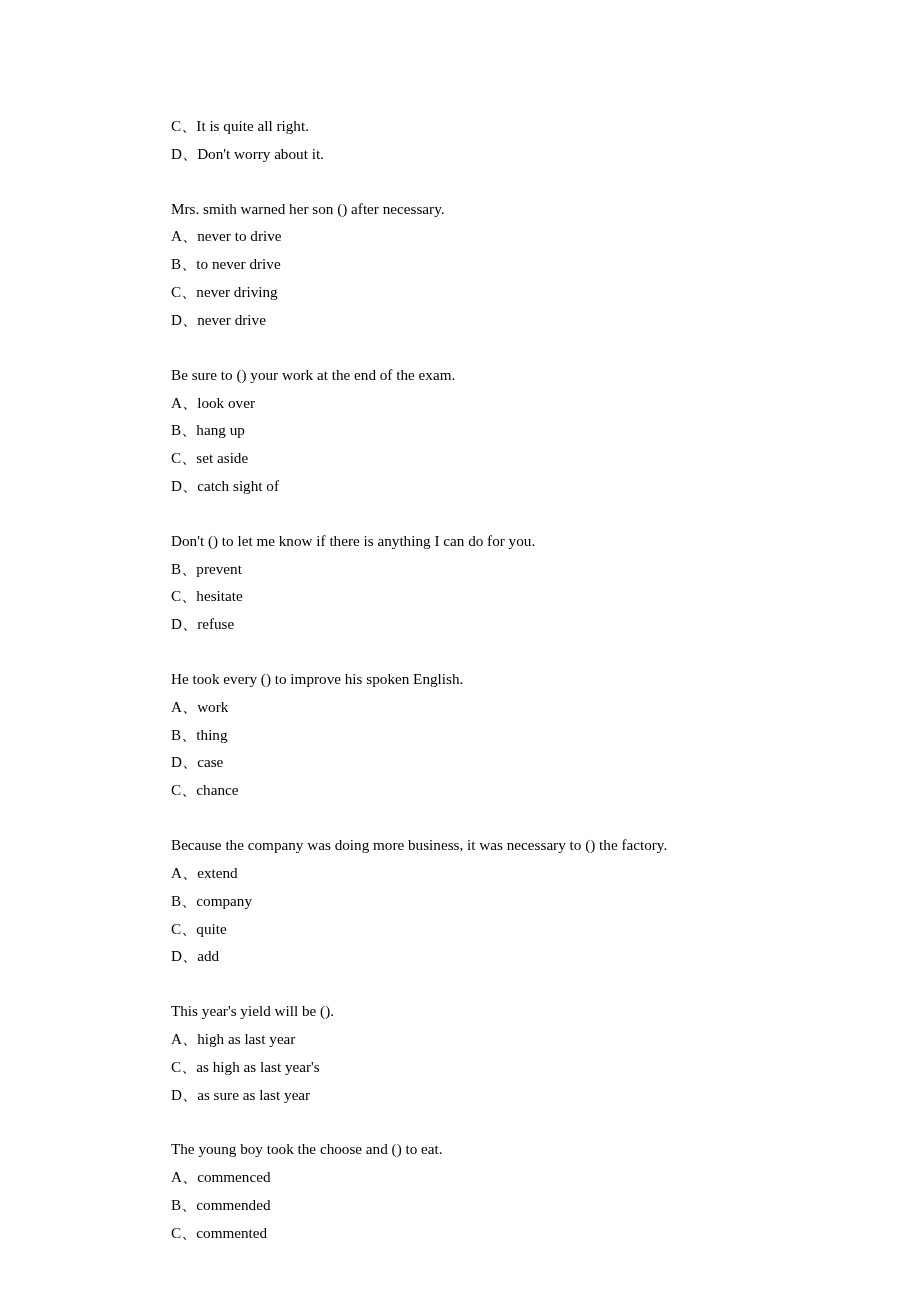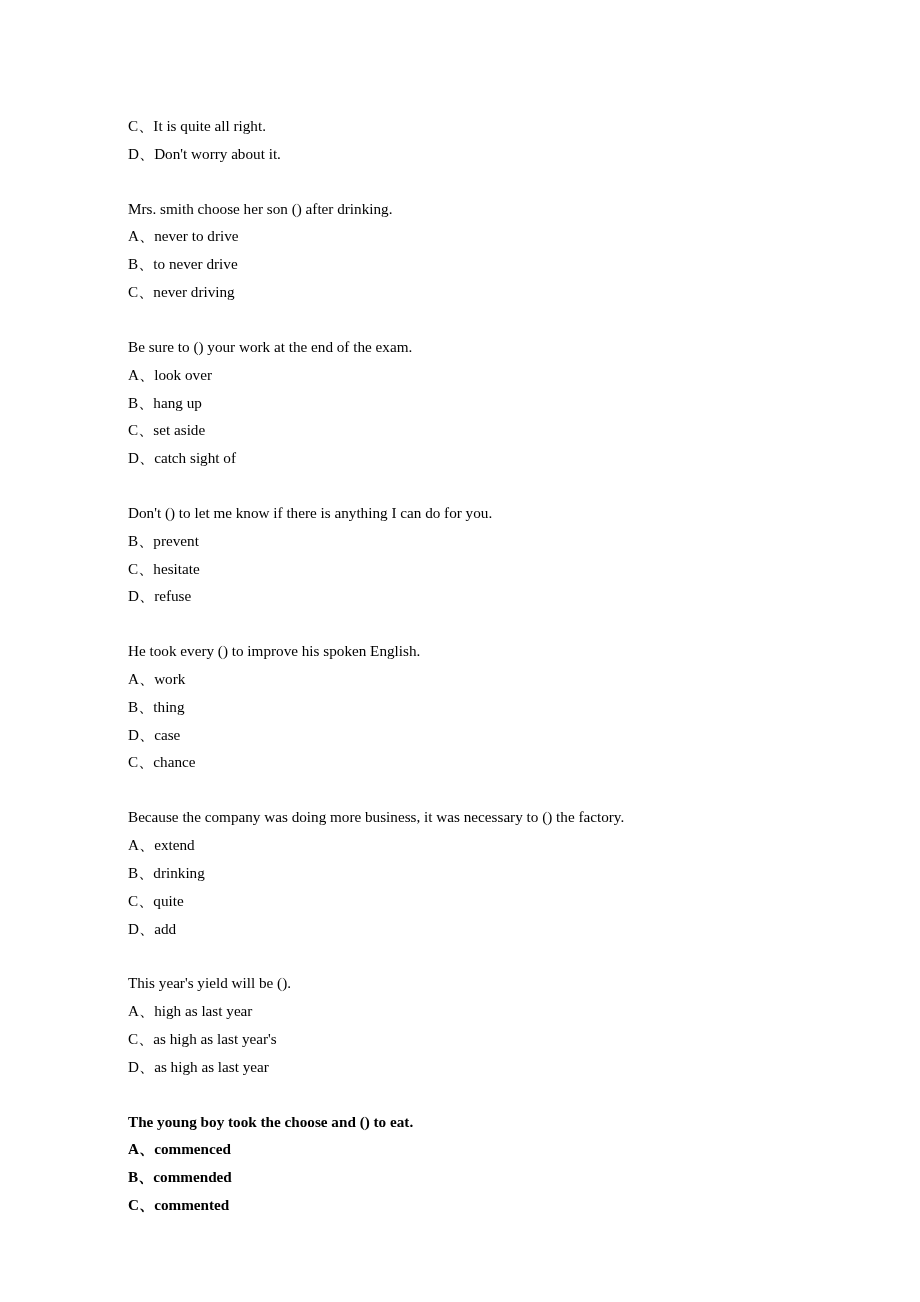--- a/index.html
+++ b/index.html
@@ -15,39 +15,40 @@
     width: 920px;
     height: 1302px;
     box-sizing: border-box;
     padding: 112px 128px 0 128px;
   }
   .block {
     margin-bottom: 27px;
   }
   .block:last-child {
     margin-bottom: 0;
-    font-weight: bold;
   }
   .line {
     white-space: pre-wrap;
+    margin-left: 43px;
   }
 </style>
 </head>
 <body>
 
 <div class="page" id="page-root">
     <div class="block">
       <div class="line">C、It is quite all right.</div>
       <div class="line">D、Don't worry about it.</div>
     </div>
     <div class="block">
-      <div class="line">Mrs. smith choose her son () after drinking.</div>
+      <div class="line">Mrs. smith warned her son () after necessary.</div>
       <div class="line">A、never to drive</div>
       <div class="line">B、to never drive</div>
       <div class="line">C、never driving</div>
+      <div class="line">D、never drive</div>
     </div>
     <div class="block">
       <div class="line">Be sure to () your work at the end of the exam.</div>
       <div class="line">A、look over</div>
       <div class="line">B、hang up</div>
       <div class="line">C、set aside</div>
       <div class="line">D、catch sight of</div>
     </div>
     <div class="block">
       <div class="line">Don't () to let me know if there is anything I can do for you.</div>
@@ -58,29 +59,29 @@
     <div class="block">
       <div class="line">He took every () to improve his spoken English.</div>
       <div class="line">A、work</div>
       <div class="line">B、thing</div>
       <div class="line">D、case</div>
       <div class="line">C、chance</div>
     </div>
     <div class="block">
       <div class="line">Because the company was doing more business, it was necessary to () the factory.</div>
       <div class="line">A、extend</div>
-      <div class="line">B、drinking</div>
+      <div class="line">B、company</div>
       <div class="line">C、quite</div>
       <div class="line">D、add</div>
     </div>
     <div class="block">
       <div class="line">This year's yield will be ().</div>
       <div class="line">A、high as last year</div>
       <div class="line">C、as high as last year's</div>
-      <div class="line">D、as high as last year</div>
+      <div class="line">D、as sure as last year</div>
     </div>
     <div class="block">
       <div class="line">The young boy took the choose and () to eat.</div>
       <div class="line">A、commenced</div>
       <div class="line">B、commended</div>
       <div class="line">C、commented</div>
     </div>
   </div>
 
 </body></html>

